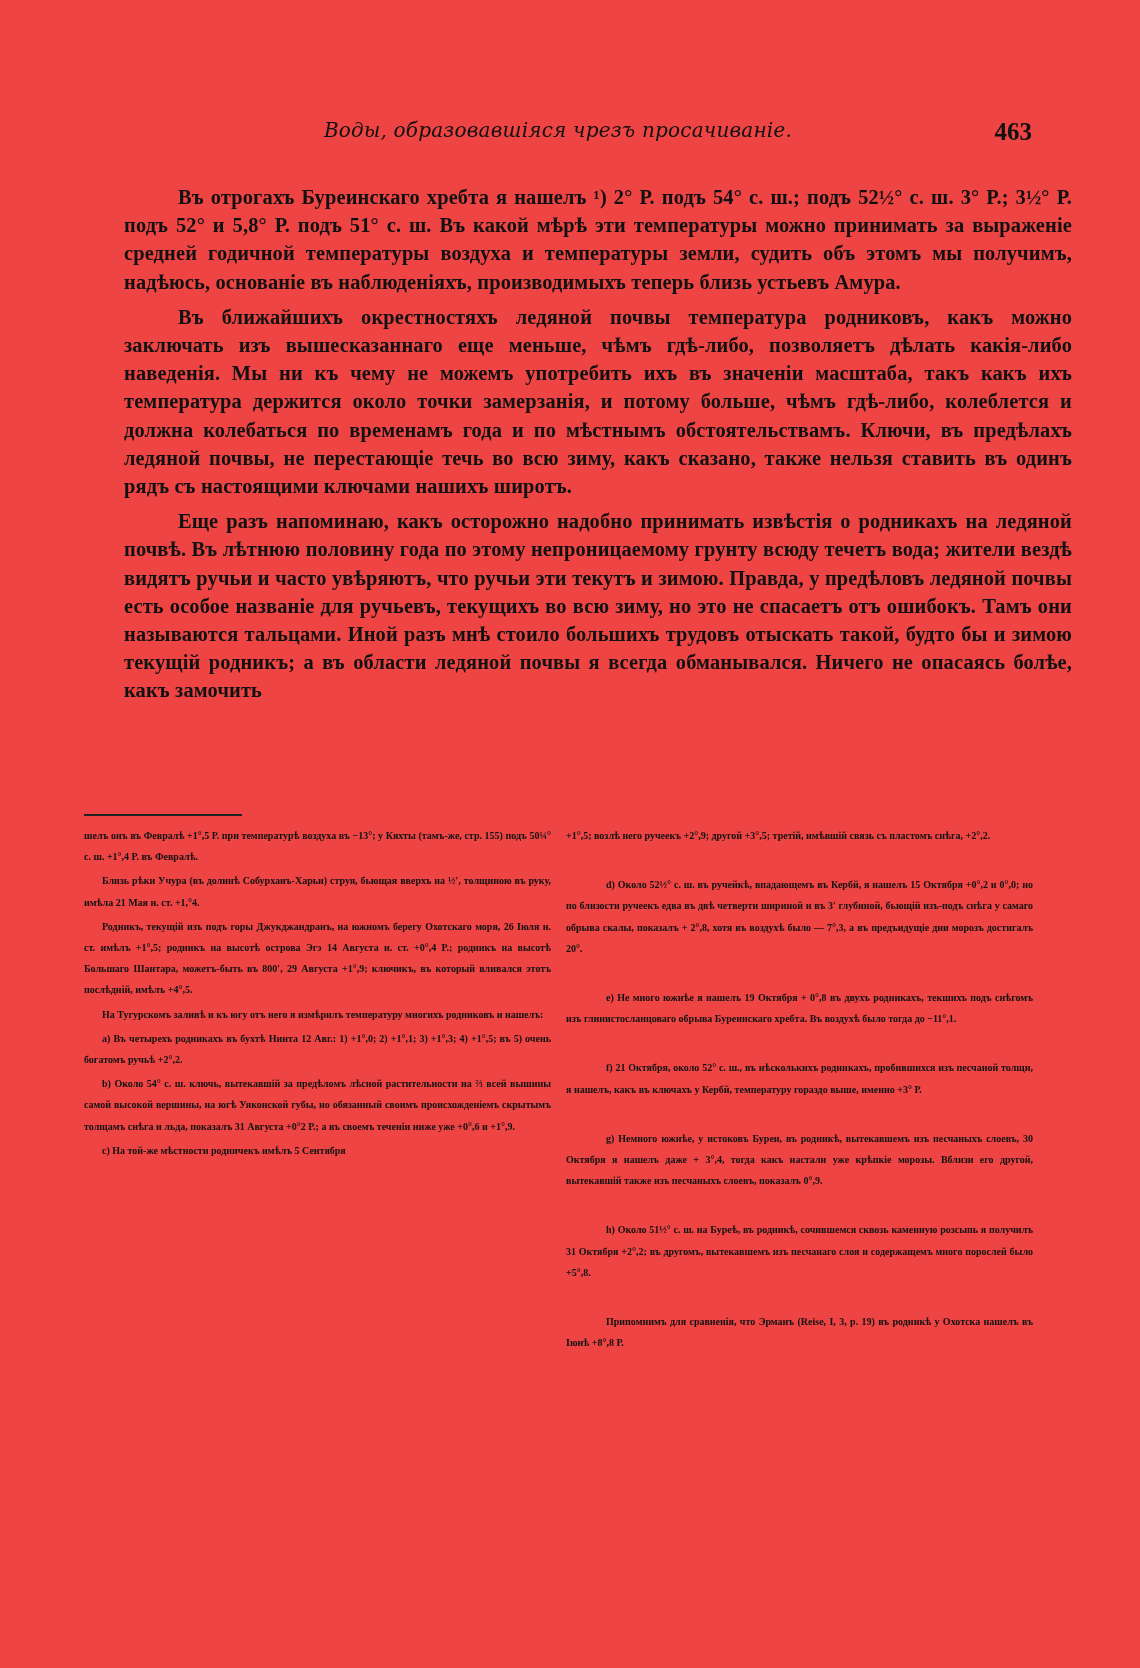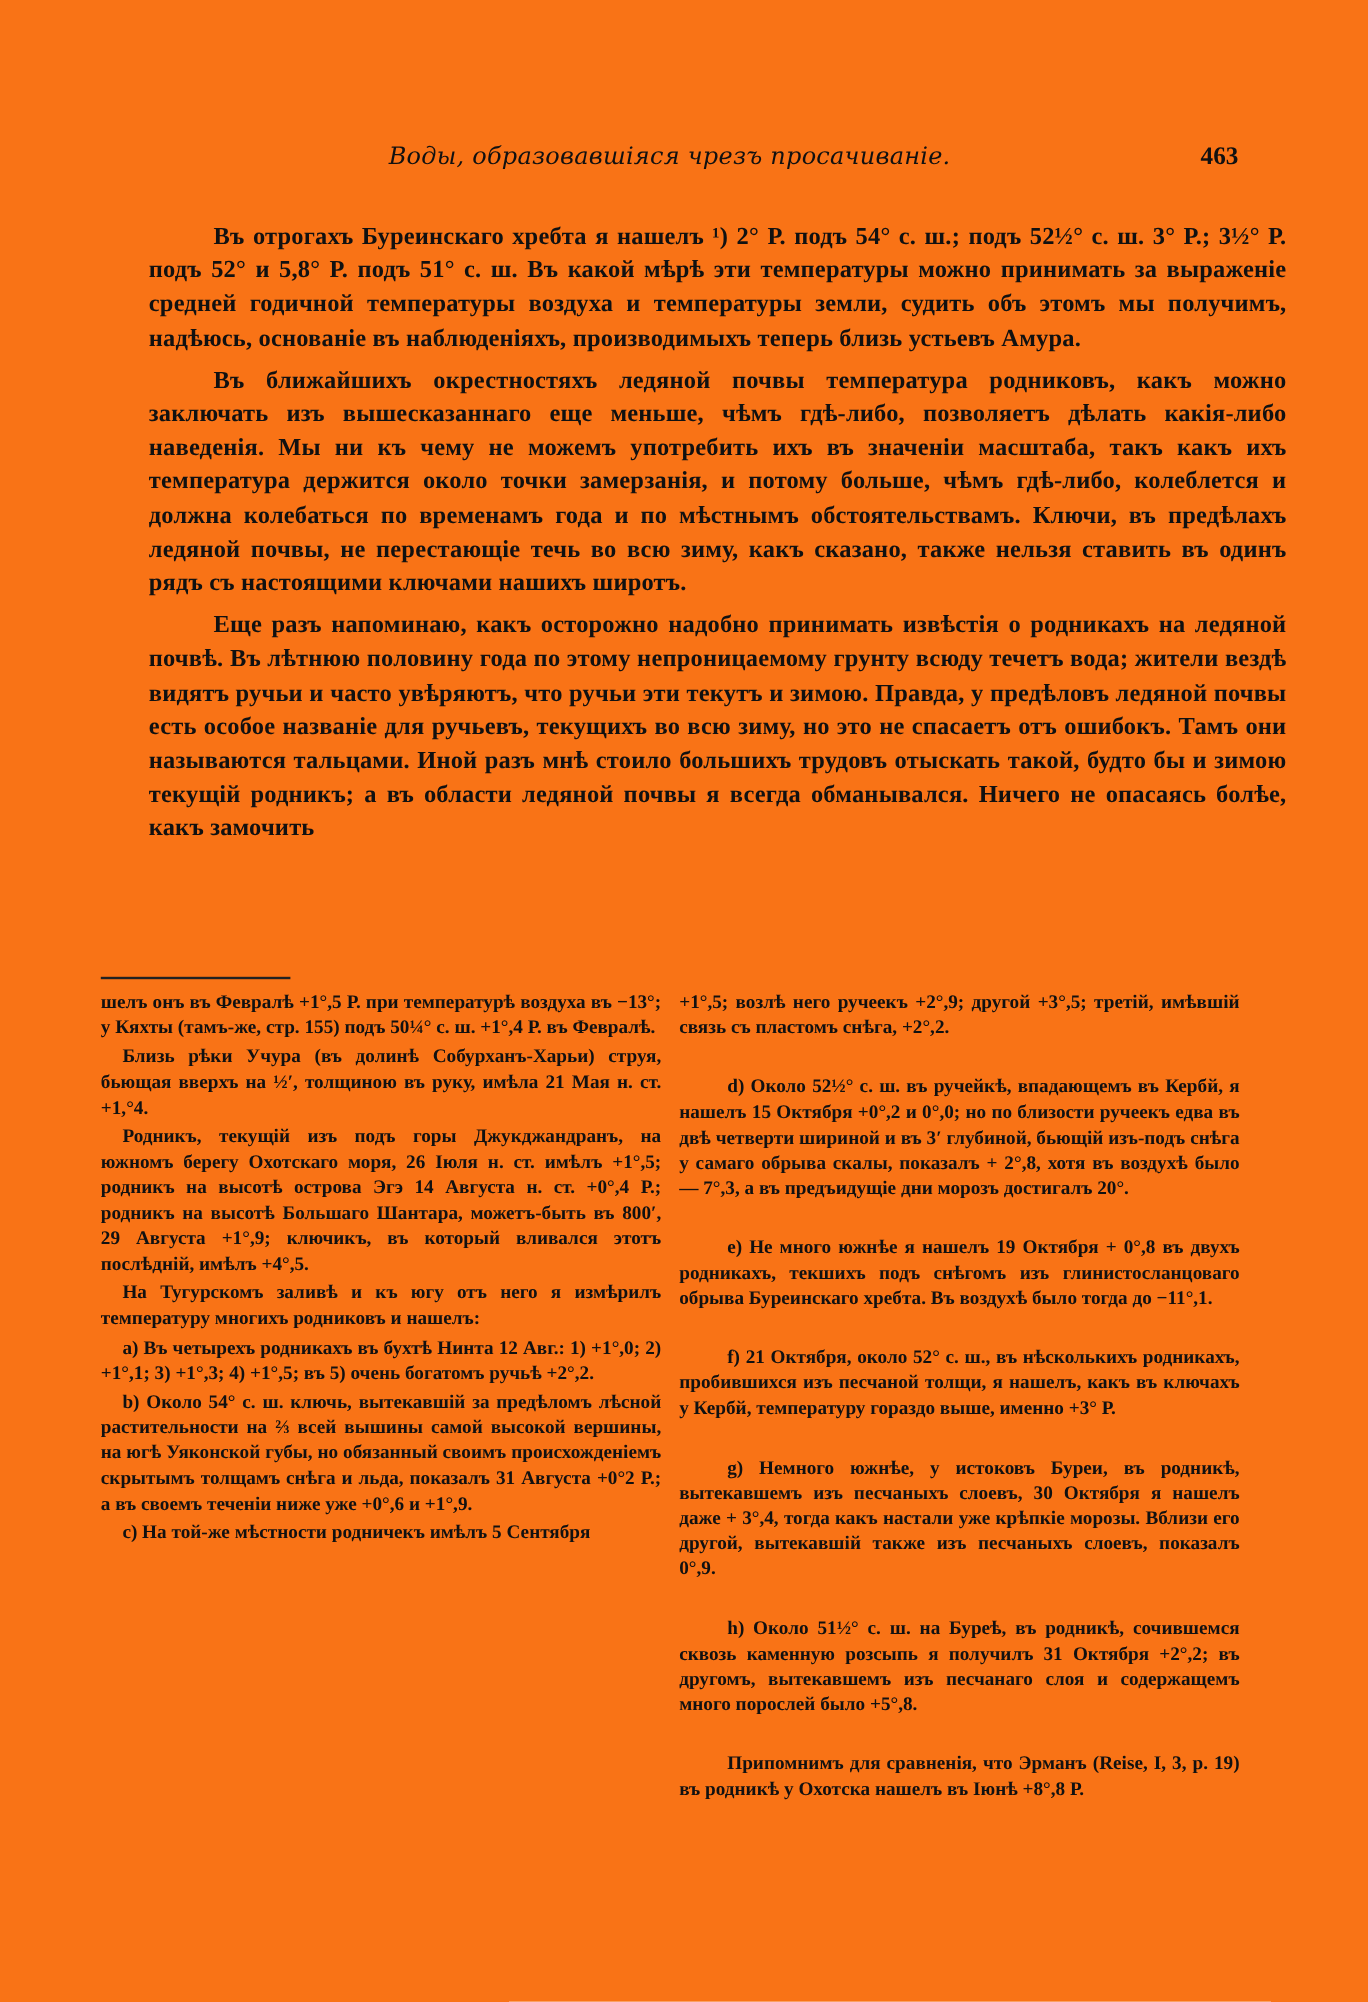--- a/index.html
+++ b/index.html
@@ -1,30 +1,30 @@
 <!DOCTYPE html>
 <html><head>
 <meta charset="utf-8">
 <style>
   html, body { margin: 0; padding: 0; background: #ffffff; }
   body { width: 1140px; height: 1668px; position: relative; overflow: hidden; color: #111; }
-  .page { position: absolute; left: 0; top: 0; width: 1140px; height: 1668px; background: #f97316; }
+  .page { position: absolute; left: 0; top: 0; width: 1140px; height: 1668px; background: #ef4444; }
   .running-head { position: absolute; top: 118px; left: 84px; width: 948px; height: 32px; }
   .running-title { position: absolute; left: 0; right: 0; text-align: center;
     font-family: "DejaVu Serif", serif; font-style: italic; font-size: 20px; letter-spacing: 0.2px; }
   .page-number { position: absolute; right: 0; top: 0; font-family: "Liberation Serif", serif;
-    font-weight: bold; font-size: 21px; }
+    font-weight: bold; font-size: 25px; }
   .main-text { position: absolute; left: 84px; top: 183px; width: 948px;
     font-family: "Liberation Serif", serif; font-size: 20.4px; line-height: 28.2px;
     text-align: justify; font-weight: bold; letter-spacing: 0.15px; margin-left: 40px; }
   .main-text p { margin: 0 0 7px 0; text-indent: 54px; }
   .footnote-rule { position: absolute; left: 84px; top: 814px; width: 158px; height: 0;
     border-top: 2px solid #222; }
   .fn-col { position: absolute; top: 825px; width: 467px;
-    font-family: "Liberation Serif", serif; font-size: 16px; line-height: 21.2px;
+    font-family: "Liberation Serif", serif; font-size: 10px; line-height: 21.2px;
     text-align: justify; font-weight: bold; }
   .fn-left { left: 84px; }
   .fn-right { left: 566px; }
   .fn-col p { margin: 0 0 3px 0; text-indent: 18px; }
   .fn-col p.cont { text-indent: 0; }
   .fn-right p.indent-wide { text-indent: 40px; margin-top: 28px; }
 </style>
 </head>
 <body>
 

